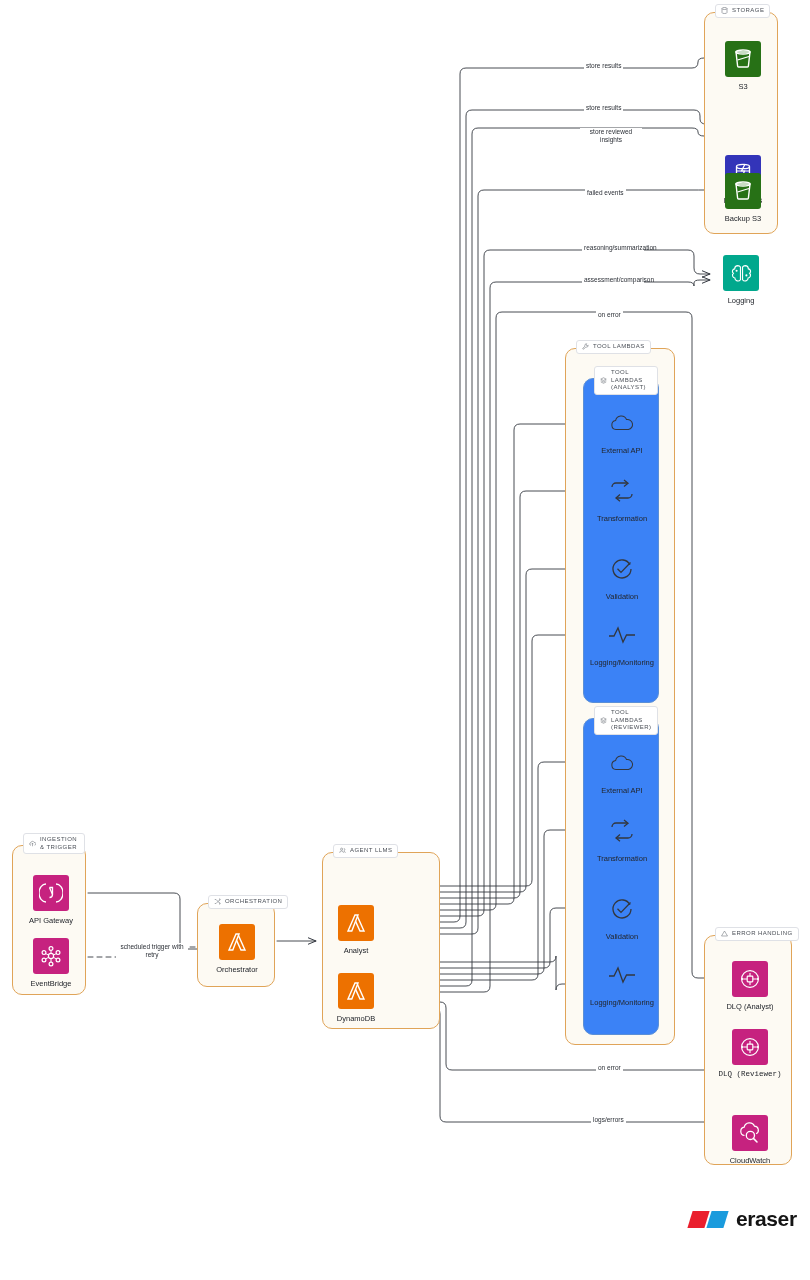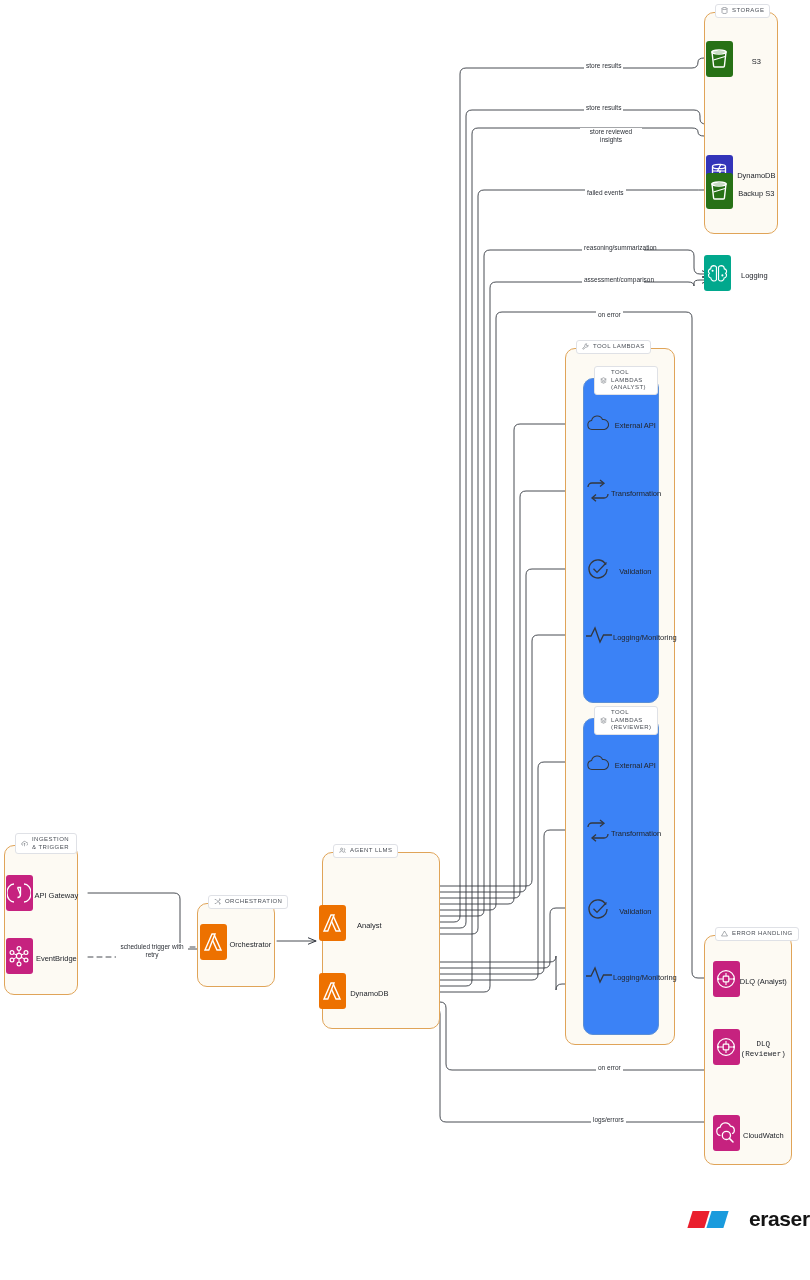--- a/index.html
+++ b/index.html
@@ -13,33 +13,33 @@
   .group.inner{border:1px solid #5b8fd6;background:#3b82f6;border-radius:10px;}
 
   .ghead{position:absolute;top:-9px;left:10px;background:#ffffff;
          border:1px solid #dfe1e6;border-radius:3px;
          padding:2px 5px;display:flex;align-items:center;gap:4px;
          font-size:6px;letter-spacing:.45px;color:#4a4f57;white-space:nowrap;
          line-height:1.25;}
   .ghead.two{top:-13px;}
   .ghead svg{display:block;flex:0 0 auto;}
 
-  .node{position:absolute;display:flex;flex-direction:row;align-items:center;width:74px;}
+  .node{position:absolute;display:flex;flex-direction:column;align-items:center;width:74px;}
   .node .ico{width:36px;height:36px;border-radius:3px;display:flex;
               align-items:center;justify-content:center;}
   .node .lbl{margin-top:5px;font-size:7.5px;text-align:center;color:#22252b;
              line-height:1.25;width:64px;word-wrap:break-word;}
 
   .lineicon{width:36px;height:36px;display:flex;align-items:center;justify-content:center;}
 
   .edgelabel{position:absolute;font-size:6.5px;color:#2b2f36;text-align:center;
              background:#ffffff;line-height:1.3;white-space:nowrap;padding:0 2px;}
   .edgelabel.wrap{white-space:normal;width:58px;}
 
-  #logo{position:absolute;left:690px;top:1207px;display:flex;align-items:center;gap:23px;}
+  #logo{position:absolute;left:690px;top:1207px;display:flex;align-items:center;gap:10px;}
   #logo .marks{display:flex;gap:2px;}
   .pgram{width:17px;height:17px;transform:skewX(-17deg);}
   .pgram.red{background:#ea1f2d;}
   .pgram.blue{background:#1a9bdd;}
   #logo .word{font-size:21px;font-weight:700;color:#141414;letter-spacing:-0.4px;}
 </style>
 </head>
 <body>
 
 <div id="canvas">
@@ -249,21 +249,21 @@
         <div class="lineicon">
           <svg width="28" height="20" viewBox="0 0 28 20">
             <path d="M1,11 H6 L10,3 L15,17 L18.5,10 H27" fill="none" stroke="#33373e" stroke-width="1.3"></path>
           </svg>
         </div>
         <div class="lbl">Logging/Monitoring</div>
       </div>
     </div>
   </div>
 
-  <div class="group" style="left:4px;top:845px;width:74px;height:150px;">
+  <div class="group" style="left:12px;top:845px;width:74px;height:150px;">
     <div class="ghead two">
       <svg width="7" height="7" viewBox="0 0 14 14">
         <path d="M4,10.5 a2.6,2.6 0 0 1 -0.2,-5.2 a3.3,3.3 0 0 1 6.3,-0.6 a2.45,2.45 0 0 1 1.1,5.8" fill="none" stroke="#6b7078" stroke-width="1.1"></path>
         <path d="M7,12.5 V6.5 M5,8.4 L7,6.4 L9,8.4" fill="none" stroke="#6b7078" stroke-width="1.1"></path>
       </svg>
       <span style="max-width:46px;white-space:normal;">INGESTION &amp; TRIGGER</span>
     </div>
 
     <div class="node" style="left:1px;top:29px;">
       <div class="ico" style="background:#c6227f;">

